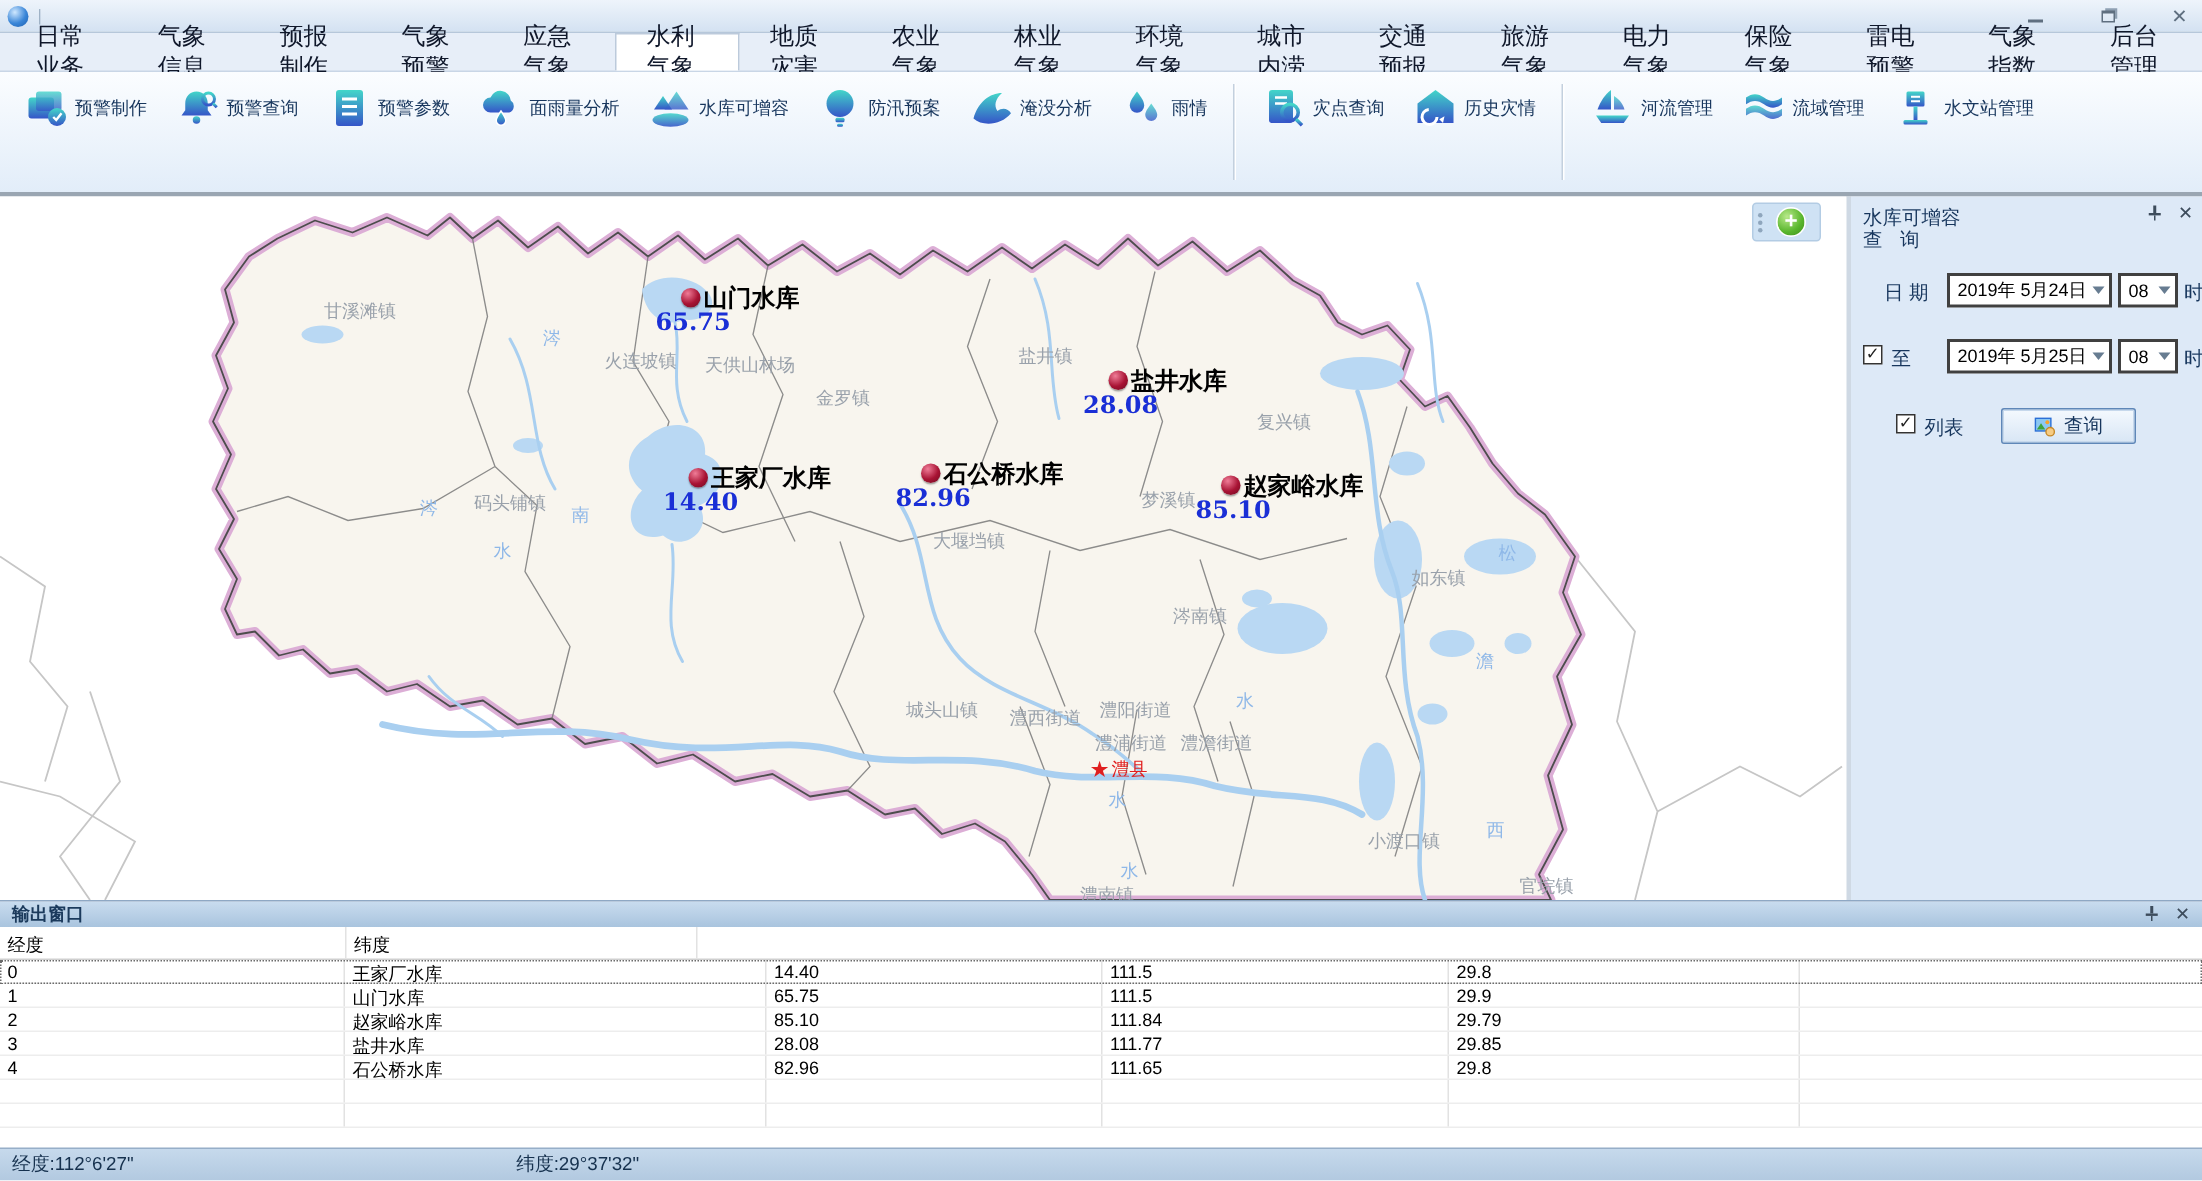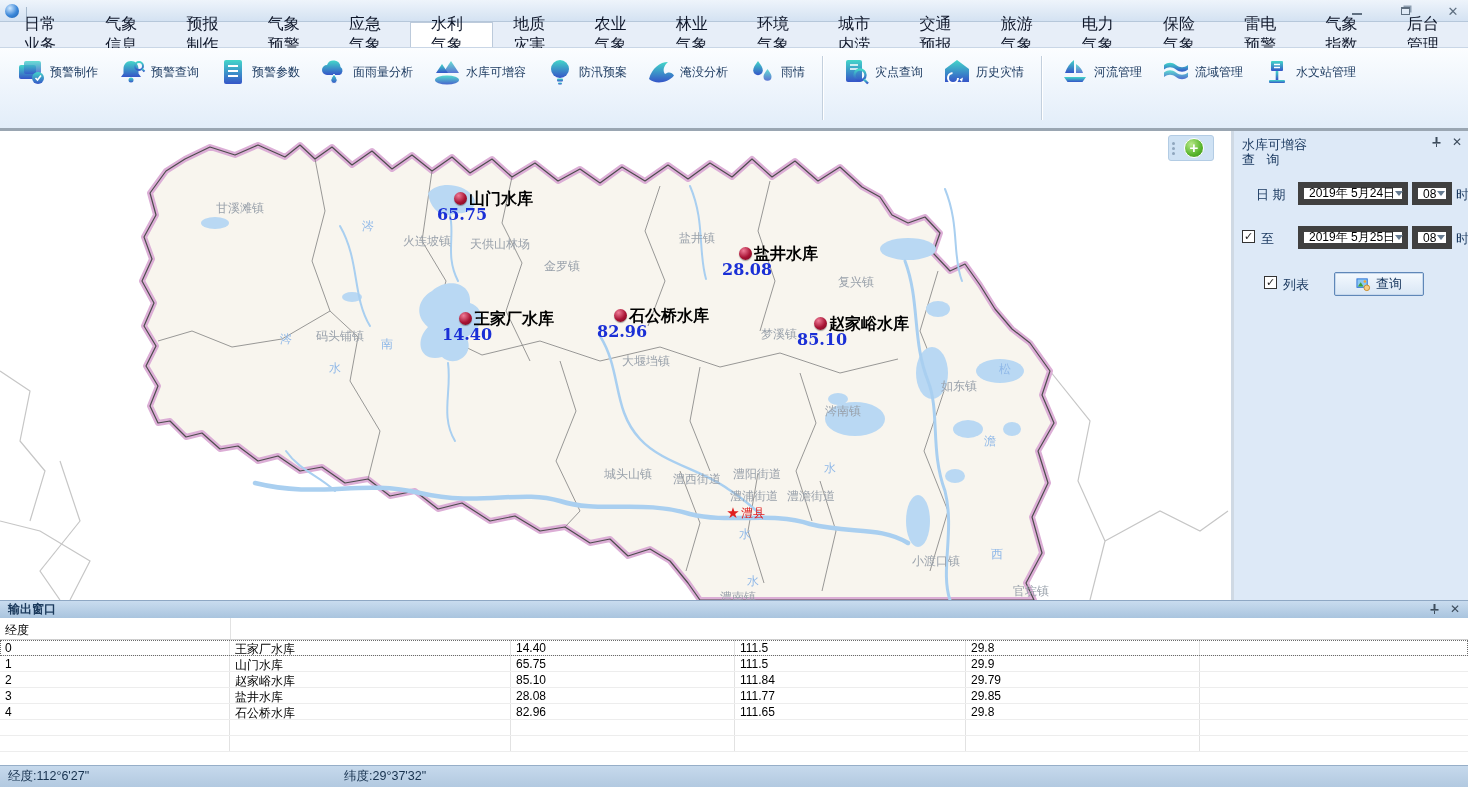--- a/index.html
+++ b/index.html
@@ -63,21 +63,21 @@
 
   
   #splitter { position:absolute; left:1231px; top:0; width:3px; height:469px; background:#cfd9e4; }
   #panel { position:absolute; left:1234px; top:0; width:234px; height:469px; background:#dde9f7; }
   .panel-title { position:absolute; left:8px; top:5px; color:#17365d; font-size:13px; }
   .panel-sub { position:absolute; left:8px; top:20px; color:#17365d; font-size:13px; letter-spacing:4px; }
   .dock-icons { position:absolute; right:6px; top:5px; display:flex; gap:10px; align-items:center; }
   .dock-ic { color:#3d4c5c; cursor:pointer; font-size:12px; line-height:12px; }
   .p-row { position:absolute; left:0; width:234px; height:24px; }
   .p-label { position:absolute; top:4px; color:#17365d; font-size:13px; }
-  .combo { position:absolute; height:23px; background:#fff; border:6px solid #404040; display:flex; align-items:center; cursor:pointer; }
+  .combo { position:absolute; height:23px; background:#fff; border:2px solid #404040; display:flex; align-items:center; cursor:pointer; }
   .combo .cv { flex:1; padding-left:5px; font-size:12px; color:#000; white-space:nowrap; }
   .combo .arr { width:15px; display:flex; justify-content:center; }
   .combo .arr i { width:0; height:0; border-left:4px solid transparent; border-right:4px solid transparent; border-top:5px solid #677c91; }
   .chk { position:absolute; width:13px; height:13px; background:#fff; border:1px solid #333;
     font-size:11px; line-height:11px; text-align:center; color:#222; cursor:pointer; }
   .query-btn { position:absolute; height:24px; background:linear-gradient(#f4f9fe,#d8e6f5);
     border:1px solid #5f87b8; border-radius:2px; display:flex; align-items:center; justify-content:center;
     gap:5px; color:#17365d; font-size:13px; cursor:pointer; box-shadow:0 0 0 1px #c6d8ec inset; }
 
   
@@ -405,21 +405,21 @@
     <span class="town-label" style="left: 240px; top: 77px;">甘溪滩镇</span>
         <span class="town-label" style="left: 427px; top: 110px;">火连坡镇</span>
         <span class="town-label" style="left: 500px; top: 113px;">天供山林场</span>
         <span class="town-label" style="left: 562px; top: 135px;">金罗镇</span>
         <span class="town-label" style="left: 697px; top: 107px;">盐井镇</span>
         <span class="town-label" style="left: 856px; top: 151px;">复兴镇</span>
         <span class="town-label" style="left: 340px; top: 205px;">码头铺镇</span>
         <span class="town-label" style="left: 779px; top: 203px;">梦溪镇</span>
         <span class="town-label" style="left: 646px; top: 230px;">大堰垱镇</span>
         <span class="town-label" style="left: 959px; top: 255px;">如东镇</span>
-        <span class="town-label" style="left: 843px; top: 280px;">涔南镇</span>
+        <span class="town-label" style="left: 800px; top: 280px;">涔南镇</span>
         <span class="town-label" style="left: 628px; top: 343px;">城头山镇</span>
         <span class="town-label" style="left: 697px; top: 348px;">澧西街道</span>
         <span class="town-label" style="left: 757px; top: 343px;">澧阳街道</span>
         <span class="town-label" style="left: 754px; top: 365px;">澧浦街道</span>
         <span class="town-label" style="left: 811px; top: 365px;">澧澹街道</span>
         <span class="town-label" style="left: 936px; top: 430px;">小渡口镇</span>
         <span class="town-label" style="left: 1031px; top: 460px;">官垸镇</span>
         <span class="town-label" style="left: 738px; top: 466px;">澧南镇</span>
         <span class="river-char" style="left: 368px; top: 95px;">涔</span>
         <span class="river-char" style="left: 286px; top: 208px;">涔</span>
@@ -541,20 +541,21 @@
                 <rect x="5" y="7.6" width="1" height="3.4"></rect>
               </g>
             </svg>
         </span>
         <span class="dock-ic">✕</span>
       </div>
     </div>
     <div class="otable">
         <div class="orow head">
           <div class="ocell c3">经度</div>
+          <div class="ocell c4">纬度</div>
           <div class="ocell c5"></div>
         </div>
         <div class="orow sel">
           <div class="ocell c0">0</div>
           <div class="ocell c1">王家厂水库</div>
           <div class="ocell c2">14.40</div>
           <div class="ocell c3">111.5</div>
           <div class="ocell c4">29.8</div>
           <div class="ocell c5"></div>
         </div>

